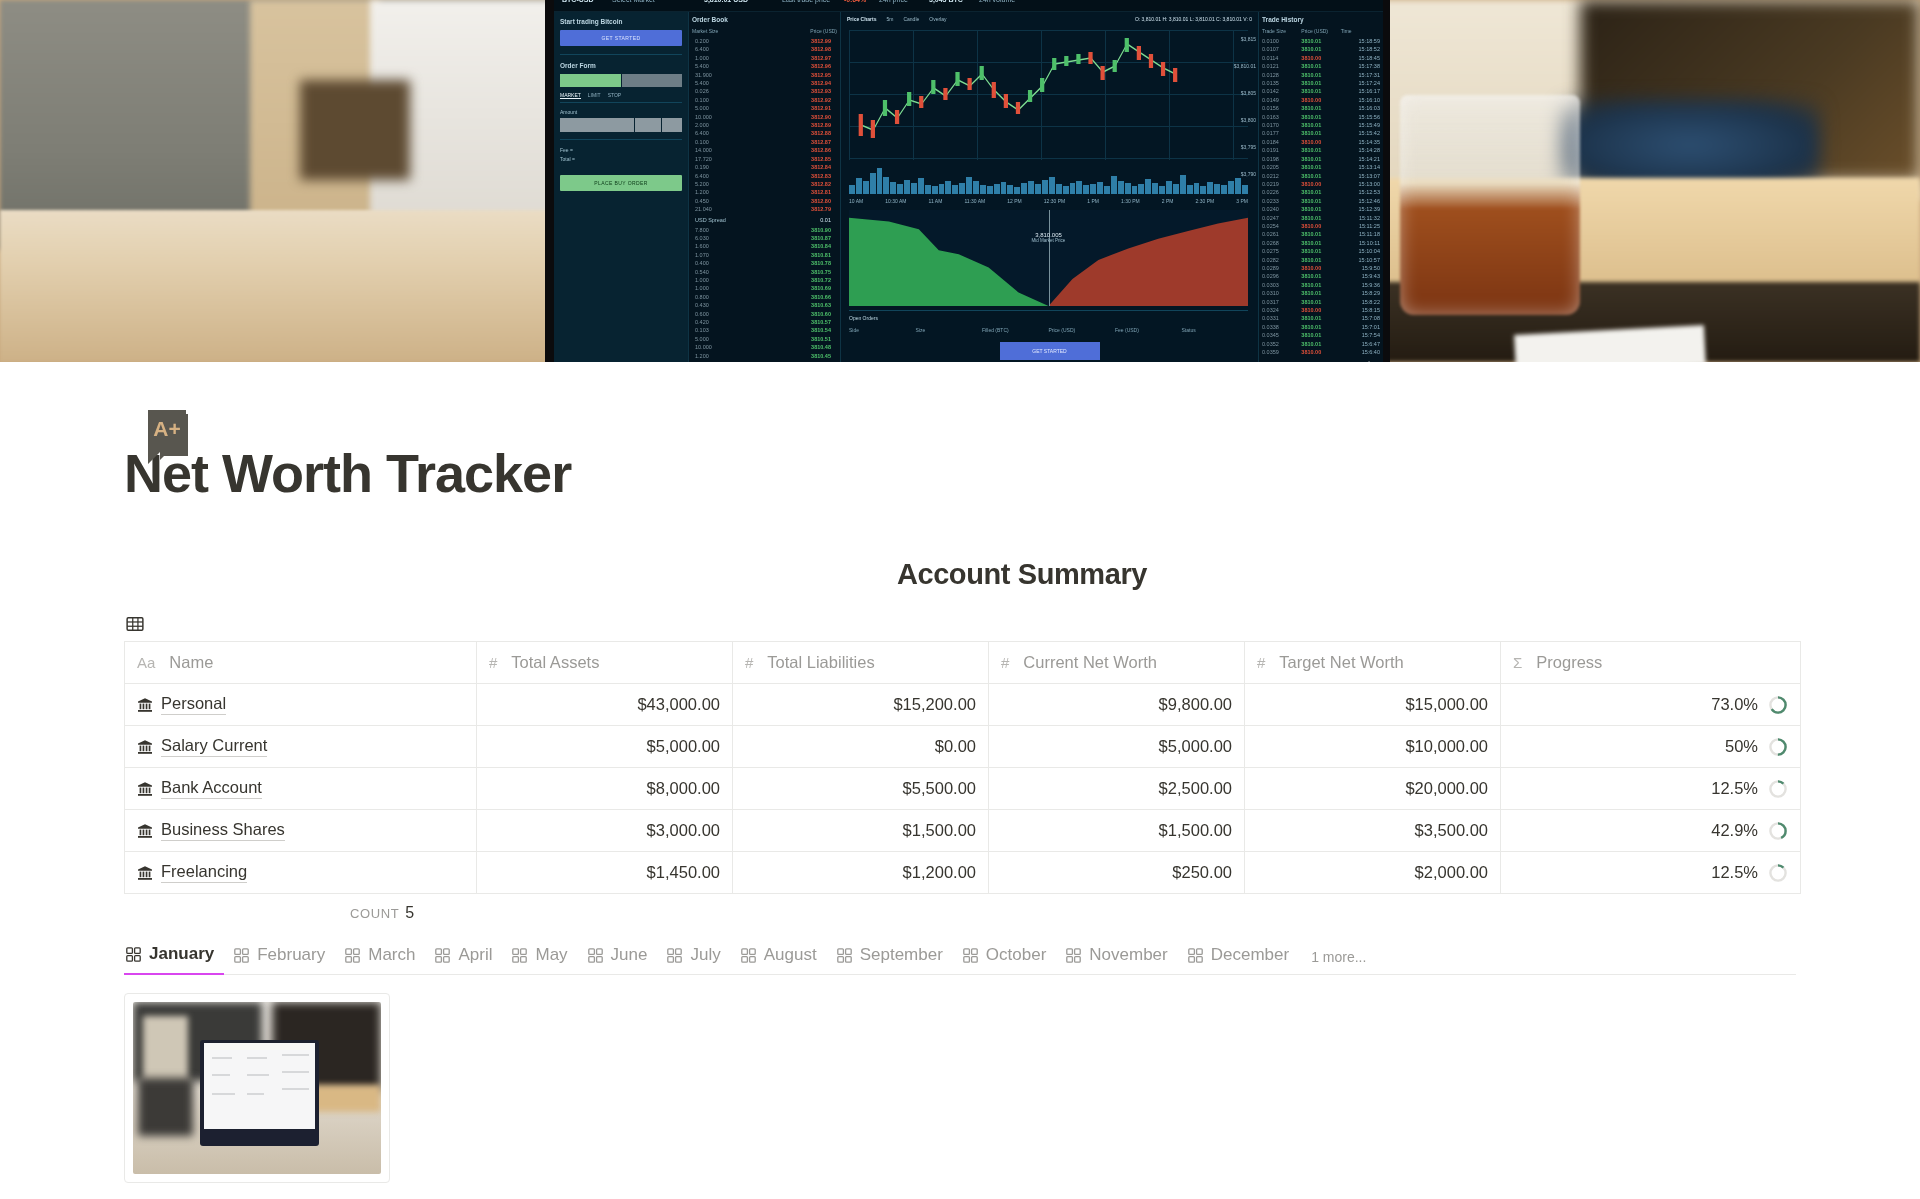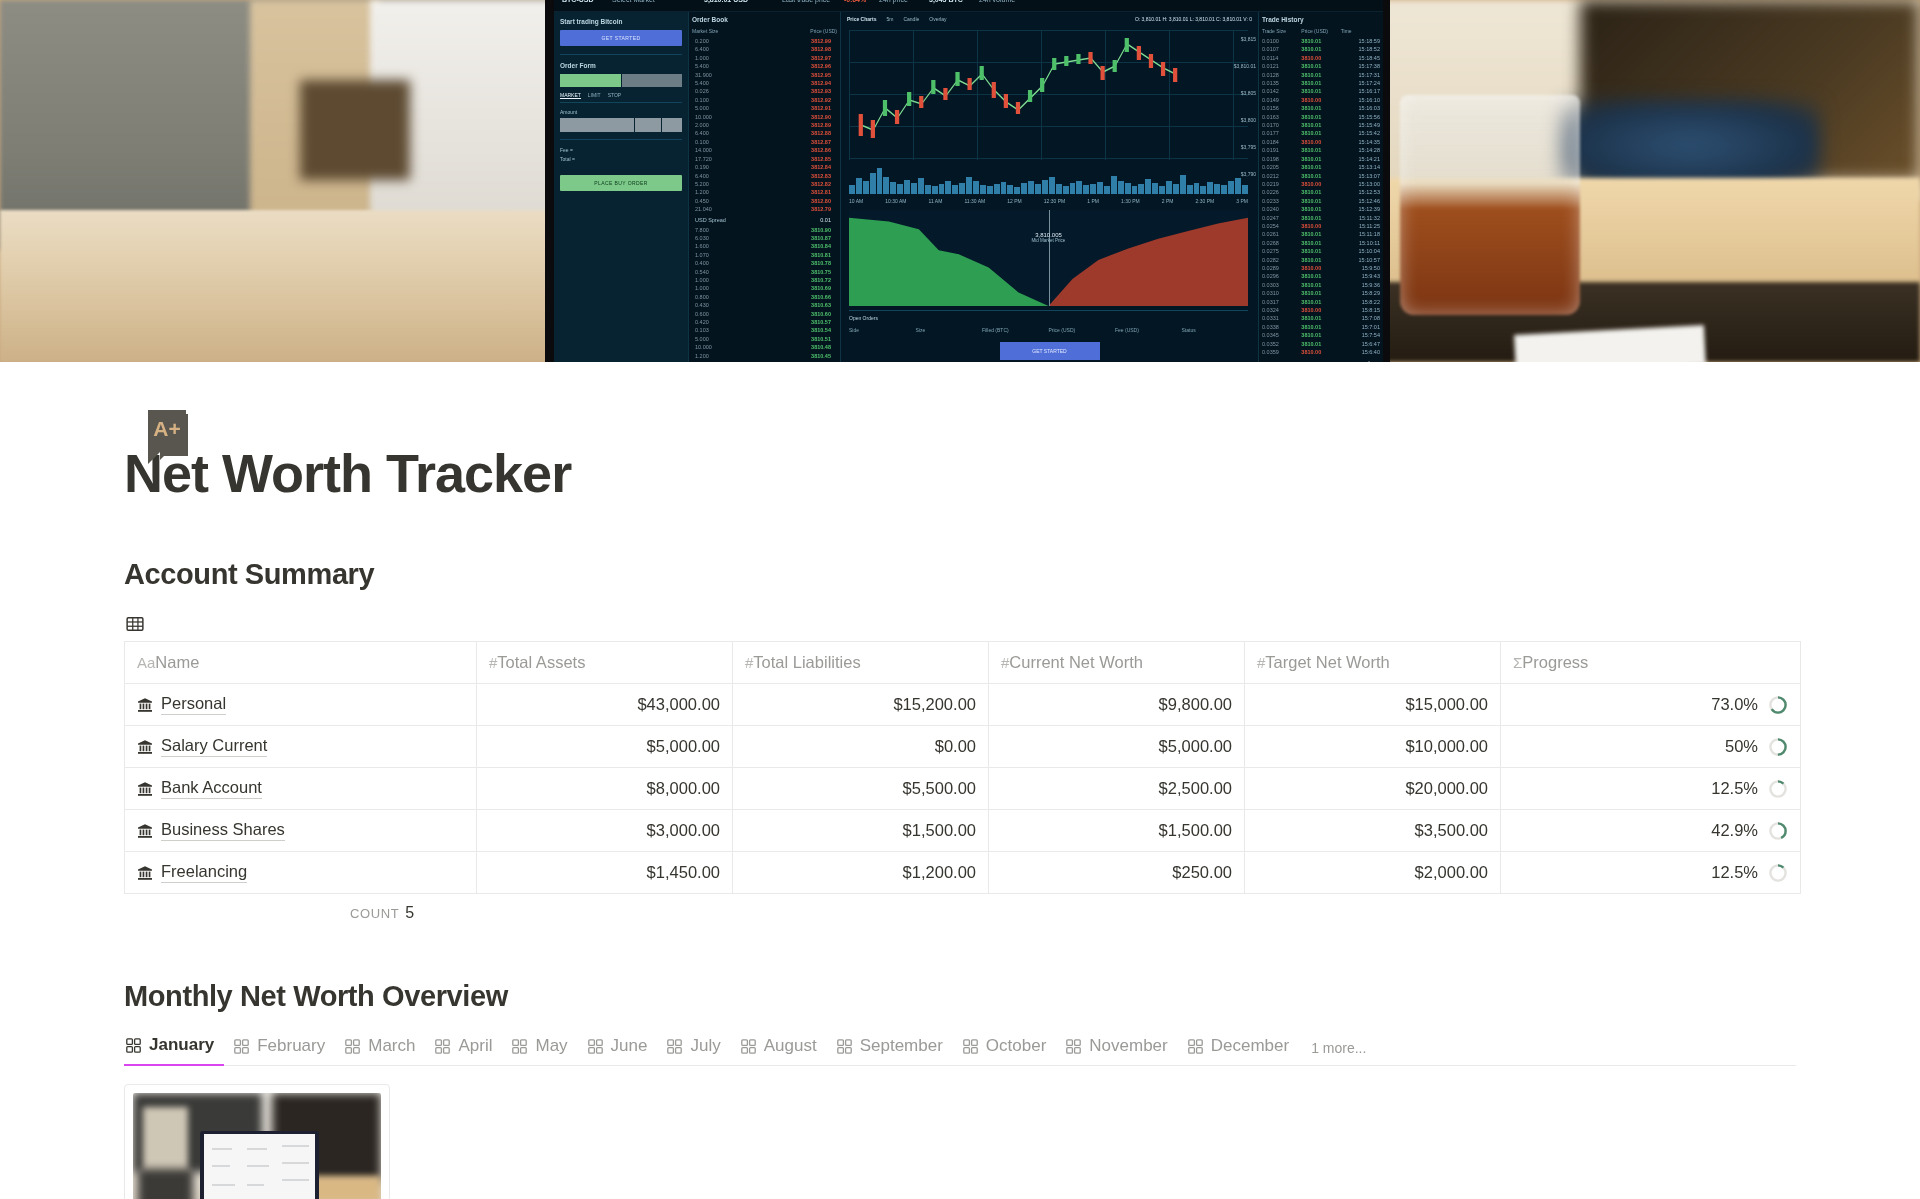--- a/index.html
+++ b/index.html
@@ -164,35 +164,35 @@
     position: absolute; left: 140px; top: -40px; width: 68px; height: 68px;
   }
   .content { padding: 0 0 0 124px; }
 
   h1.title {
     font-size: 54px; font-weight: bold; color: #37352f;
     letter-spacing: -1px; margin: 84px 0 0 0; line-height: 1;
   }
   h2.section {
     font-size: 29px; font-weight: bold; color: #37352f;
-    letter-spacing: -.4px; margin: 58px 0 0 0;
+    letter-spacing: -.4px; margin: 58px 0 0 0; text-align: center;
   }
   .db-icon { margin: 24px 0 8px 2px; width: 18px; height: 18px; color: #37352f; display:block;}
 
   
   .tbl { width: 1672px; border-top: 1px solid #e9e9e7; border-left:1px solid #e9e9e7;
          border-collapse: collapse; table-layout: fixed; }
   .tbl th, .tbl td {
     border-right: 1px solid #e9e9e7;
     border-bottom: 1px solid #e9e9e7;
     height: 42px; padding: 0 12px;
     font-size: 16.5px; color: #37352f; font-weight: normal;
   }
   .tbl th { color: #9b9a97; text-align: left; font-weight: normal; }
-  .th-in { display: flex; align-items: center; gap: 0; }
+  .th-in { display: flex; align-items: center; gap: 14px; }
   .ti { font-size: 15px; color: #b6b5b2; line-height: 1; flex: none; }
   .c-name { width: 352px; }
   .c-num  { width: 256px; }
   .c-prog { width: 300px; border-right: 1px solid #e9e9e7; }
   .tbl td.num { text-align: right; }
   .cell-name { display: flex; align-items: center; gap: 8px; }
   .bank-ic { flex: none; color: #37352f; }
   .name-txt { border-bottom: 1px solid #cfcecb; padding-bottom: 1px; }
   .prog-cell { display: flex; align-items: center; justify-content: flex-end; gap: 10px; }
   .ring { flex: none; }
@@ -1010,21 +1010,20 @@
               </div>
             </td>
           </tr>
         </tbody>
     </table>
 
     <div class="count-row">
       <span class="cw">Count</span><b>5</b>
     </div>
 
-    <h2 class="section">Monthly Net Worth Overview</h2>
 
     <div class="tabs" id="tabs">
         <div class="tab active">
           <svg class="gi" width="15" height="15" viewBox="0 0 15 15">
             <rect x="0.8" y="0.8" width="5.6" height="5.6" rx="1" fill="none" stroke="currentColor" stroke-width="1.3"></rect>
             <rect x="8.6" y="0.8" width="5.6" height="5.6" rx="1" fill="none" stroke="currentColor" stroke-width="1.3"></rect>
             <rect x="0.8" y="8.6" width="5.6" height="5.6" rx="1" fill="none" stroke="currentColor" stroke-width="1.3"></rect>
             <rect x="8.6" y="8.6" width="5.6" height="5.6" rx="1" fill="none" stroke="currentColor" stroke-width="1.3"></rect>
           </svg>
           <span>January</span>

